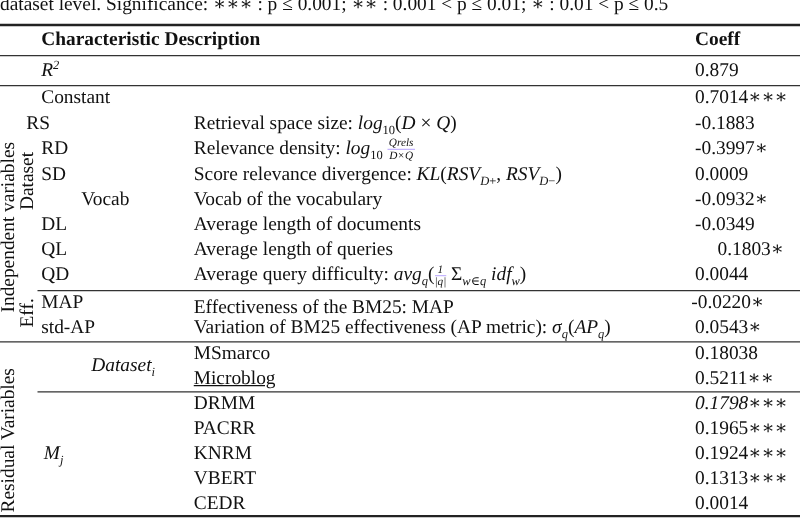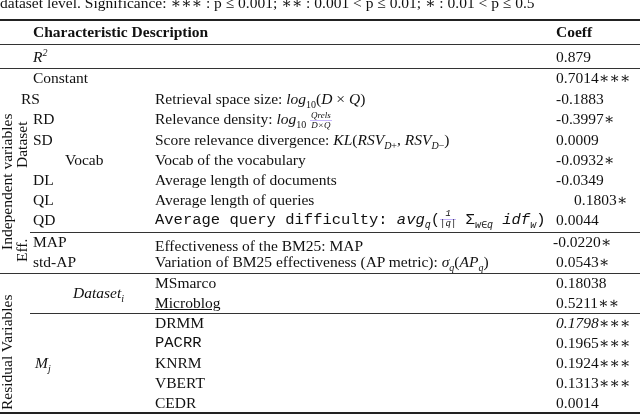--- a/index.html
+++ b/index.html
@@ -65,21 +65,21 @@
 
 <div class="txt" style="left:33px;top:170px;">DL</div>
 <div class="txt" style="left:155px;top:170px;">Average length of documents</div>
 <div class="txt" style="left:556px;top:170px;">-0.0349</div>
 
 <div class="txt" style="left:33px;top:190px;">QL</div>
 <div class="txt" style="left:155px;top:190px;">Average length of queries</div>
 <div class="txt" style="left:532px;top:190px;margin-left:42px;">0.1803∗</div>
 
 <div class="txt" style="left:33px;top:210px;">QD</div>
-<div class="txt" style="left:155px;top:210px;font-family:Liberation Mono, monospace;">Average query difficulty: <i>avg</i><sub><i>q</i></sub>(<span class="frac"><span class="num">1</span><span class="den">|q|</span></span> Σ<sub><i>w</i>∈<i>q</i></sub> <i>idf</i><sub><i>w</i></sub>)</div>
+<div class="txt" style="left:155px;top:210px;">Average query difficulty: <i>avg</i><sub><i>q</i></sub>(<span class="frac"><span class="num">1</span><span class="den">|q|</span></span> Σ<sub><i>w</i>∈<i>q</i></sub> <i>idf</i><sub><i>w</i></sub>)</div>
 <div class="txt" style="left:556px;top:210px;">0.0044</div>
 
 <div class="hline" style="left:30px;top:232px;width:610px;"></div>
 
 <div class="txt" style="left:33px;top:232px;">MAP</div>
 <div class="txt" style="left:155px;top:236px;">Effectiveness of the BM25: MAP</div>
 <div class="txt" style="left:553px;top:232px;">-0.0220∗</div>
 
 <div class="txt" style="left:33px;top:252px;">std-AP</div>
 <div class="txt" style="left:155px;top:252px;">Variation of BM25 effectiveness (AP metric): <i>σ</i><sub><i>q</i></sub>(<i>AP</i><sub><i>q</i></sub>)</div>
@@ -91,21 +91,21 @@
 <div class="txt" style="left:155px;top:273px;">MSmarco</div>
 <div class="txt" style="left:556px;top:273px;">0.18038</div>
 <div class="txt" style="left:155px;top:293px;text-decoration:underline;">Microblog</div>
 <div class="txt" style="left:556px;top:293px;">0.5211∗∗</div>
 
 <div class="hline" style="left:30px;top:313px;width:610px;"></div>
 
 <div class="txt it" style="left:35px;top:353px;">M<sub>j</sub></div>
 <div class="txt" style="left:155px;top:313px;">DRMM</div>
 <div class="txt" style="left:556px;top:313px;font-style:italic;">0.1798∗∗∗</div>
-<div class="txt" style="left:155px;top:333px;font-family:Liberation Mono, monospace;">PACRR</div>
+<div class="txt" style="left:155px;top:333px;">PACRR</div>
 <div class="txt" style="left:556px;top:333px;">0.1965∗∗∗</div>
 <div class="txt" style="left:155px;top:353px;">KNRM</div>
 <div class="txt" style="left:556px;top:353px;">0.1924∗∗∗</div>
 <div class="txt" style="left:155px;top:373px;">VBERT</div>
 <div class="txt" style="left:556px;top:373px;">0.1313∗∗∗</div>
 <div class="txt" style="left:155px;top:393px;">CEDR</div>
 <div class="txt" style="left:556px;top:393px;">0.0014</div>
 
 <div class="hline thick" style="left:0;top:412px;width:640px;"></div>
 

